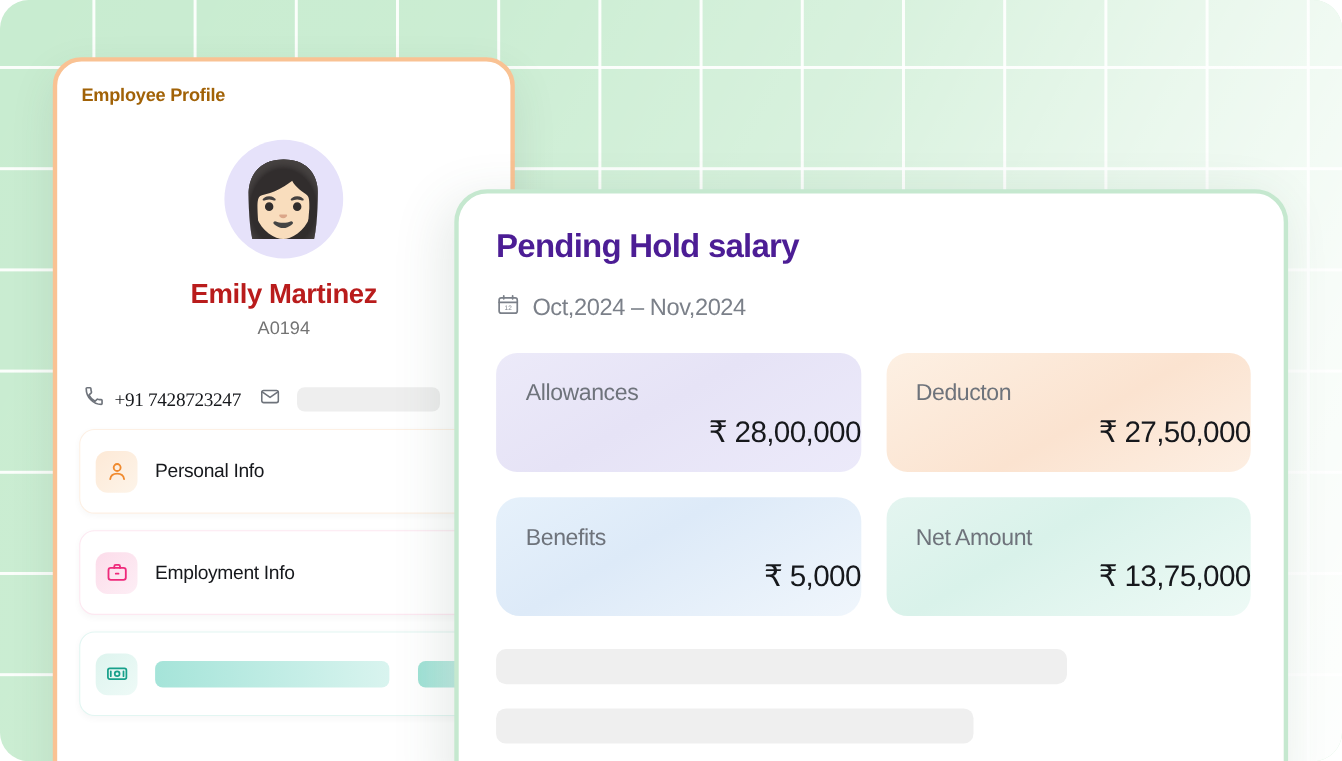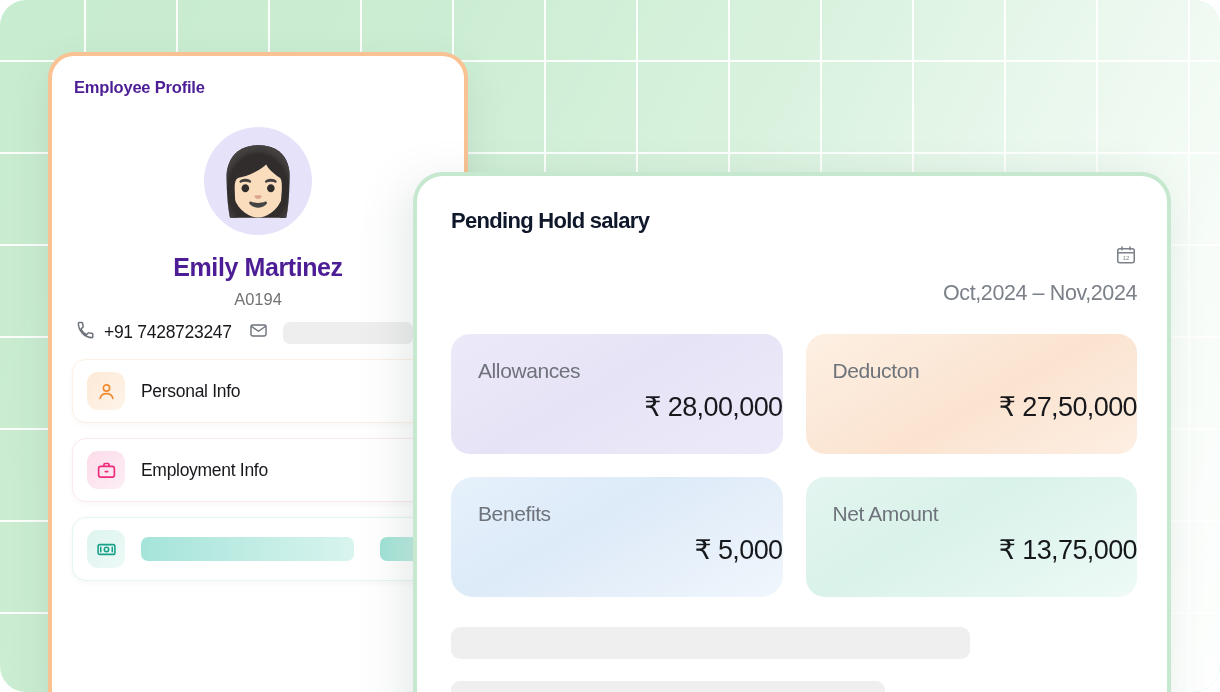--- a/index.html
+++ b/index.html
@@ -59,21 +59,21 @@
     border: 4px solid #f9c293;
     border-radius: 26px;
     box-shadow: 0 16px 40px rgba(60,80,70,0.10);
     padding: 22px 20px 0 20px;
     overflow: hidden;
   }
 
   #employee-title {
     font-size: 16.5px;
     font-weight: bold;
-    color: #4c1d95;
+    color: #a16207;
     letter-spacing: -0.2px;
     margin-left: 2px;
   }
 
   #avatar-wrap {
     margin-top: 30px;
     display: flex;
     justify-content: center;
   }
   #avatar {
@@ -87,56 +87,57 @@
     font-size: 66px;
     line-height: 1;
     user-select: none;
   }
 
   #employee-name {
     margin-top: 18px;
     text-align: center;
     font-size: 25px;
     font-weight: bold;
-    color: #4c1d95;
+    color: #b91c1c;
     letter-spacing: -0.4px;
   }
   #employee-id {
     margin-top: 8px;
     text-align: center;
     font-size: 16.5px;
     color: #737373;
   }
 
   #contact-row {
-    margin-top: 12px;
+    margin-top: 42px;
     display: flex;
     align-items: center;
     gap: 9px;
     padding-left: 4px;
+    font-family: Liberation Serif, serif;
   }
   #phone-number {
     font-size: 17.5px;
     color: #16181c;
     letter-spacing: -0.3px;
     margin-right: 8px;
   }
   #email-skeleton {
     width: 130px;
     height: 22px;
     border-radius: 7px;
     background: #eeeeee;
     margin-left: 6px;
   }
   .ic { flex: 0 0 auto; display: block; }
 
   
   .info-row {
     margin-top: 15px;
-    height: 64px;
+    height: 77px;
     background: #ffffff;
     border-radius: 14px;
     display: flex;
     align-items: center;
     gap: 16px;
     padding: 0 14px;
   }
   .info-row.orange  { border: 1.5px solid #fdf0e4; box-shadow: 0 2px 7px rgba(0,0,0,0.035); }
   .info-row.pink    { border: 1.5px solid #fde8f1; box-shadow: 0 2px 7px rgba(0,0,0,0.035); }
   .info-row.teal    { border: 1.5px solid #e2f6f2; box-shadow: 0 2px 7px rgba(0,0,0,0.035); }
@@ -179,46 +180,45 @@
     height: 560px;
     background: #ffffff;
     border: 4px solid #c5e8cf;
     border-radius: 30px;
     box-shadow: -10px 10px 46px rgba(60,90,75,0.13);
     padding: 32px 30px 0 34px;
     overflow: hidden;
   }
 
   #payroll-title {
-    font-size: 22px;
+    font-size: 30px;
     font-weight: bold;
-    color: #0f172a;
+    color: #4c1d95;
     letter-spacing: -0.7px;
   }
   #payroll-daterow {
-    margin-top: 10px;
-    display: flex;
-    align-items: flex-end;
+    margin-top: 24px;
+    display: flex;
+    align-items: center;
     gap: 11px;
-    flex-direction: column;
   }
   #payroll-daterange {
     font-size: 21.5px;
     color: #7b8089;
     letter-spacing: -0.4px;
   }
 
   #tile-grid {
     margin-top: 28px;
     display: grid;
     grid-template-columns: 1fr 1fr;
     gap: 23px;
   }
   .tile {
-    height: 120px;
+    height: 108px;
     border-radius: 19px;
     padding: 25px 0 0 27px;
   }
   .tile-label {
     font-size: 21px;
     color: #6e737b;
     letter-spacing: -0.4px;
   }
   .tile-value {
     margin-top: 8px;

